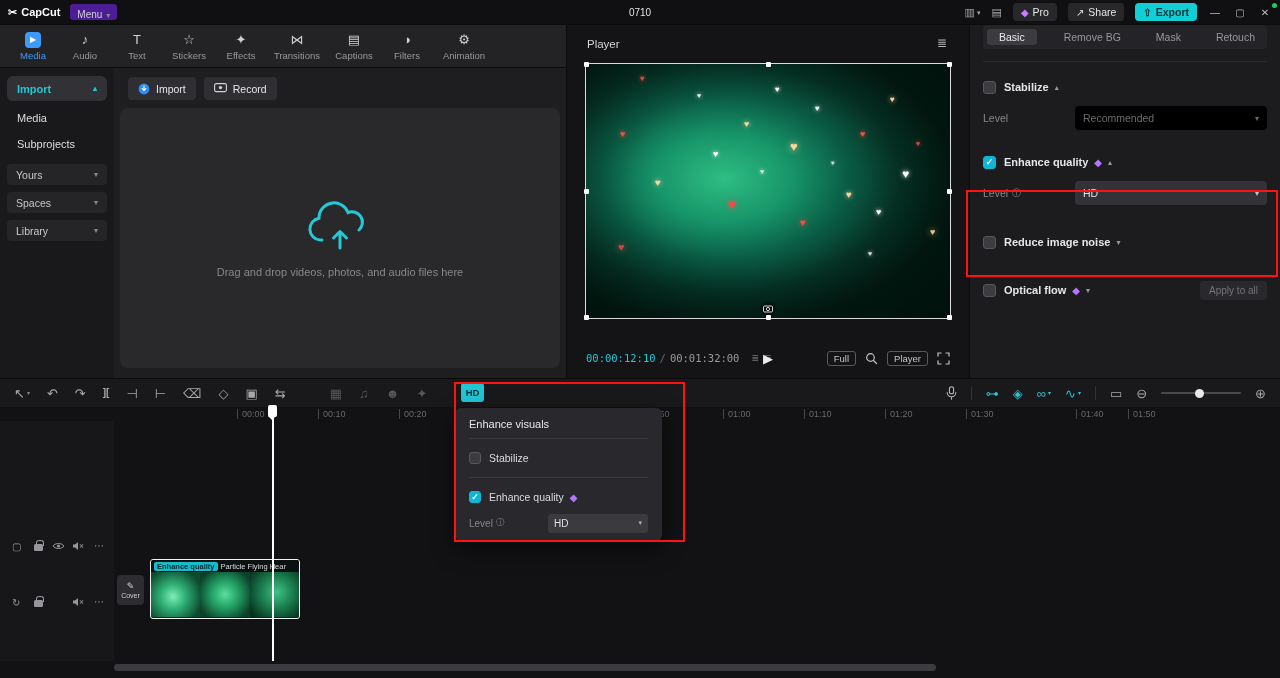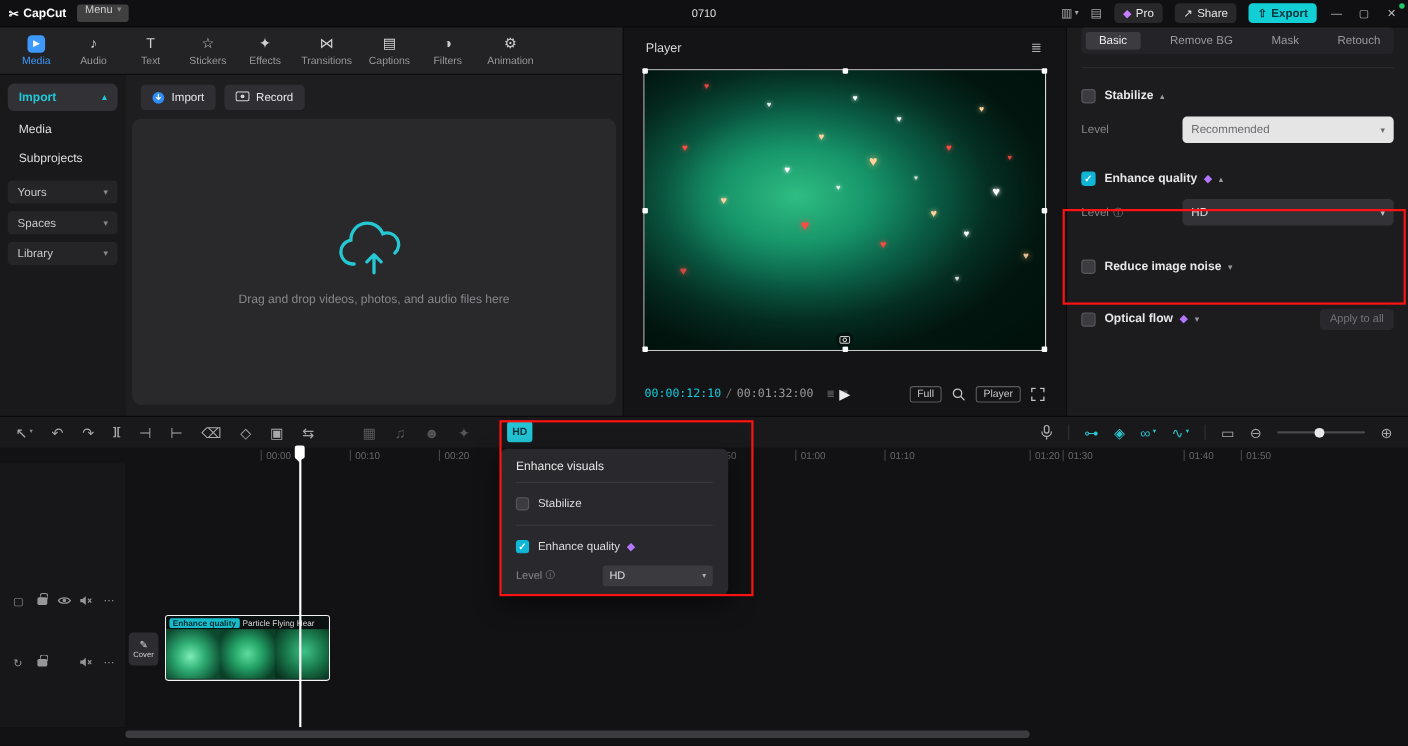--- a/index.html
+++ b/index.html
@@ -4,21 +4,21 @@
 <style>
   *{box-sizing:border-box;margin:0;padding:0}
   html,body{width:1280px;height:678px;overflow:hidden}
   body{background:#0b0b0c;font-family:"Liberation Sans",sans-serif;color:#d8d8d8;-webkit-font-smoothing:antialiased}
   #app{position:relative;width:1280px;height:678px;background:#0b0b0c}
   .flex{display:flex;align-items:center}
   .ico{display:inline-flex;align-items:center;justify-content:center;color:#a8a8ab;font-size:13px;line-height:1}
   
   #titlebar{position:absolute;left:0;top:0;width:1280px;height:24px;background:#101012;display:flex;align-items:center;padding:0 8px;z-index:5}
   .logo{font-weight:bold;font-size:11px;color:#fff;display:flex;align-items:center;gap:4px;margin-right:10px}
-  .menu-pill{height:16px;background:#404040;border-radius:3px;padding:0 7px;display:flex;align-items:flex-start;gap:4px;font-size:10px;color:#d0d0d2;cursor:default}
+  .menu-pill{height:16px;background:#4c1d95;border-radius:3px;padding:0 7px;display:flex;align-items:flex-end;gap:4px;font-size:10px;color:#d0d0d2;cursor:default}
   .tb-center{position:absolute;left:50%;top:0;height:24px;display:flex;align-items:center;transform:translateX(-50%);font-size:10px;color:#e0e0e2}
   .tb-right{margin-left:auto;display:flex;align-items:center;gap:11px}
   .pill{height:18px;border-radius:4px;display:flex;align-items:center;gap:4px;padding:0 8px;font-size:10.5px;background:#28282b;color:#e6e6e8;cursor:default}
   .pill.export{background:#12cfd6;color:#04333a;font-weight:bold}
   .win-glyph{font-size:10px;color:#bdbdc0;width:14px;text-align:center}
   .green-dot{position:absolute;right:3px;top:3px;width:5px;height:5px;border-radius:50%;background:#21c96a}
   
   #ribbon{position:absolute;left:0;top:25px;width:566px;height:42px;background:#232326;display:flex;align-items:center;padding-left:8px;gap:2px;z-index:2}
   .rtab{width:50px;display:flex;flex-direction:column;align-items:center;gap:2px;cursor:default}
   .rtab .g{font-size:13px;color:#cfcfd2;height:16px;display:flex;align-items:center;justify-content:center}
@@ -60,21 +60,21 @@
   .subtabs .seg.active{background:#3b3b40;border-radius:3px;color:#ececee;padding:2px 12px}
   .divider{border-top:1px solid #2c2c30;margin:12px 13px 0}
   .prow{display:flex;align-items:center;padding:0 13px}
   .cb{width:13px;height:13px;border-radius:3px;background:#3c3c40;border:1px solid #57575c;flex:none}
   .cb.checked{background:#0fb6d6;border-color:#0fb6d6;display:flex;align-items:center;justify-content:center;color:#fff;font-size:9px;font-weight:bold}
   .plabel{font-size:11px;color:#e6e6e9;font-weight:bold;margin-left:8px}
   .gray-label{font-size:10.5px;color:#87878b}
   .diamond{color:#b476ff;font-size:10px;margin-left:6px}
   .chev{font-size:8px;color:#9a9a9e;margin-left:6px}
   .dd{margin-left:auto;width:192px;height:24px;border-radius:4px;display:flex;align-items:center;justify-content:space-between;padding:0 8px;font-size:10.5px}
-  .dd.disabled{background:#e5e5e5;color:#6b6b70}
+  .dd.disabled{background:#000000;color:#6b6b70}
   .dd.enabled{background:#323237;color:#e2e2e5}
   .dd .dchev{font-size:8px}
   .apply-btn{margin-left:auto;background:#29292d;border-radius:4px;padding:4px 9px;font-size:10px;color:#76767a}
   
   #timeline{position:absolute;left:0;top:379px;width:1280px;height:299px;background:#121214;z-index:2}
   #tl-toolbar{position:absolute;left:0;top:0;width:1280px;height:28px;background:#19191b;display:flex;align-items:center;padding-left:14px;gap:17px}
   .tool-dis{color:#56565a !important}
   .tool-cyan{color:#2ac3cf !important}
   .hd-badge{position:absolute;left:461px;top:4px;width:23px;height:19px;background:#22c5d6;color:#05343a;border-radius:3px;display:flex;align-items:center;justify-content:center;font-size:9.5px;font-weight:bold;z-index:3}
   #tl-tools-right{position:absolute;right:14px;top:0;height:28px;display:flex;align-items:center;gap:14px}
@@ -418,21 +418,21 @@
 
     <div id="ruler">
       <span class="rl" style="left:237px">00:00</span>
       <span class="rl" style="left:318px">00:10</span>
       <span class="rl" style="left:399px">00:20</span>
       <span class="rl" style="left:480px">00:30</span>
       <span class="rl" style="left:561px">00:40</span>
       <span class="rl" style="left:642px">00:50</span>
       <span class="rl" style="left:723px">01:00</span>
       <span class="rl" style="left:804px">01:10</span>
-      <span class="rl" style="left:936px">01:20</span>
+      <span class="rl" style="left:885px">01:20</span>
       <span class="rl" style="left:966px">01:30</span>
       <span class="rl" style="left:1076px">01:40</span>
       <span class="rl" style="left:1128px">01:50</span>
     </div>
 
     <div id="track-area">
       <div id="gutter">
         <span class="gico" style="left:12px;top:120px">▢</span>
         <span class="gico" style="left:34px;top:121px"><span class="lk"></span></span>
         <svg class="gico" style="left:52px;top:120px" width="13" height="10" viewBox="0 0 13 10">

